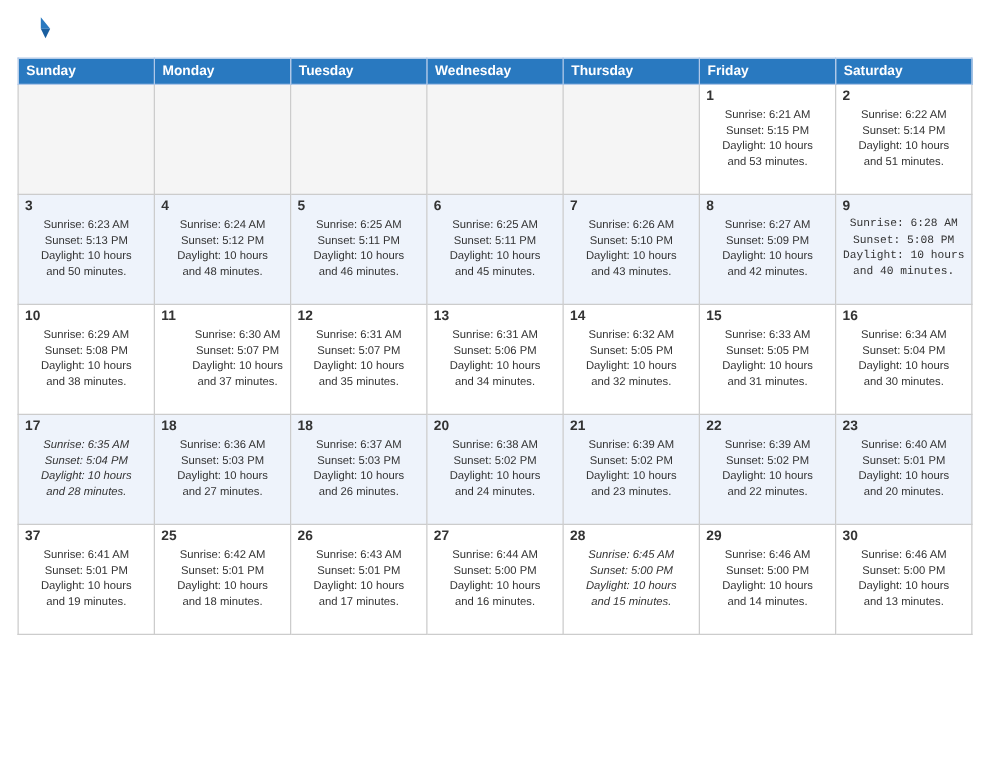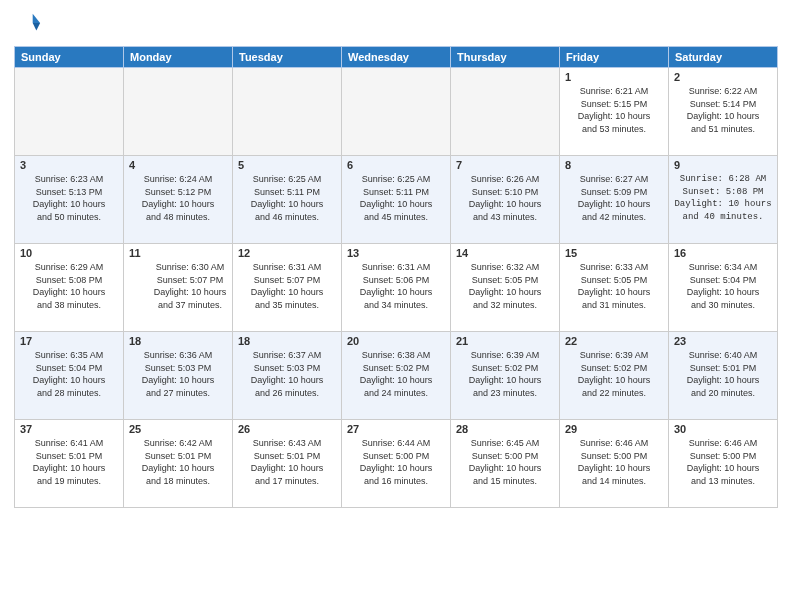--- a/index.html
+++ b/index.html
@@ -244,21 +244,21 @@
             <span class="day-num">16</span>
             <div class="day-info" style="white-space: pre-line;">Sunrise: 6:34 AM
 Sunset: 5:04 PM
 Daylight: 10 hours
 and 30 minutes.</div>
           </td>
         </tr>
         <tr>
           <td class="alt-row">
             <span class="day-num">17</span>
-            <div class="day-info" style="white-space: pre-line;">Sunrise: 6:35 AM
+            <div class="day-info" style="white-space: pre-line; font-style: italic;">Sunrise: 6:35 AM
 Sunset: 5:04 PM
 Daylight: 10 hours
 and 28 minutes.</div>
           </td>
           <td class="alt-row">
             <span class="day-num">18</span>
             <div class="day-info" style="white-space: pre-line;">Sunrise: 6:36 AM
 Sunset: 5:03 PM
 Daylight: 10 hours
 and 27 minutes.</div>
@@ -323,21 +323,21 @@
           </td>
           <td>
             <span class="day-num">27</span>
             <div class="day-info" style="white-space: pre-line;">Sunrise: 6:44 AM
 Sunset: 5:00 PM
 Daylight: 10 hours
 and 16 minutes.</div>
           </td>
           <td>
             <span class="day-num">28</span>
-            <div class="day-info" style="white-space: pre-line;">Sunrise: 6:45 AM
+            <div class="day-info" style="white-space: pre-line; font-style: italic;">Sunrise: 6:45 AM
 Sunset: 5:00 PM
 Daylight: 10 hours
 and 15 minutes.</div>
           </td>
           <td>
             <span class="day-num">29</span>
             <div class="day-info" style="white-space: pre-line;">Sunrise: 6:46 AM
 Sunset: 5:00 PM
 Daylight: 10 hours
 and 14 minutes.</div>

